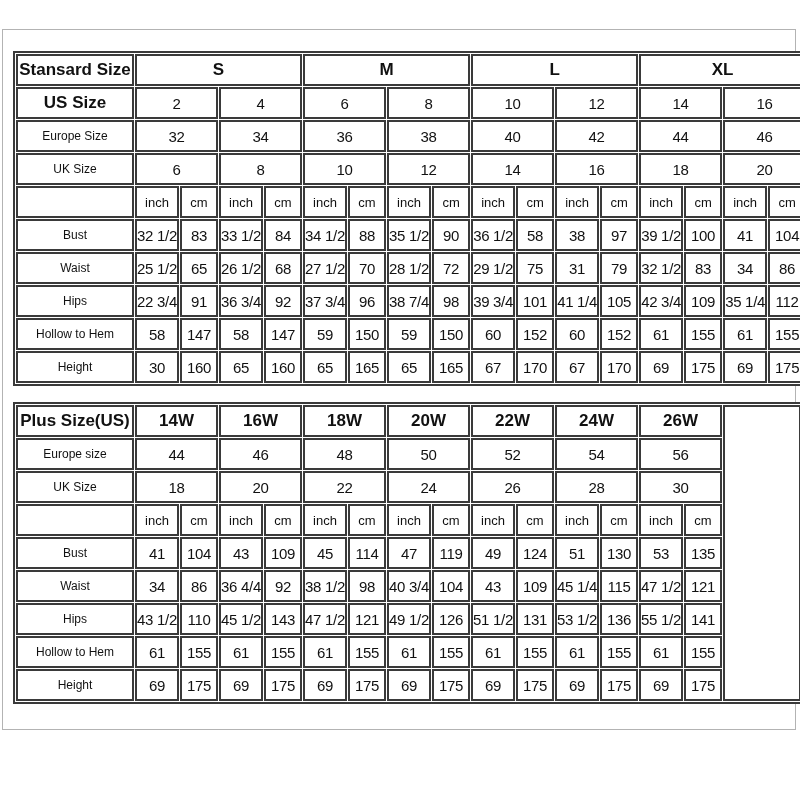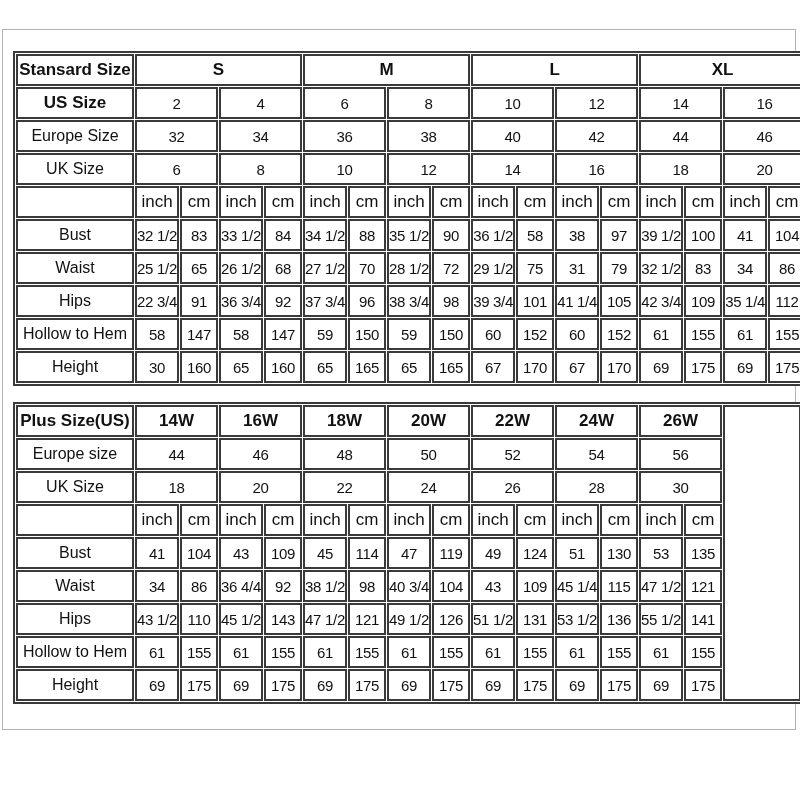--- a/index.html
+++ b/index.html
@@ -29,24 +29,24 @@
     border: 2px solid #3a3a3a;
     background: #fff;
     text-align: center;
     vertical-align: middle;
     height: 28px;
     padding: 0;
     font-size: 15px;
     white-space: nowrap;
     overflow: hidden;
   }
-  td.lbl { font-size: 16px; }
+  td.lbl { font-size: 12px; }
   td.b { font-weight: bold; font-size: 17px; }
   td.grp { font-weight: bold; font-size: 17px; }
-  td.unit { font-size: 17px; }
+  td.unit { font-size: 13px; }
   td.val { font-size: 15px; letter-spacing: -0.3px; }
   td.empty-cell { background: #fff; }
 </style>
 </head>
 <body>
 
 <div class="sheet">
   <div class="frame"></div>
   <table class="size" id="standard-table">
       <colgroup>
@@ -167,21 +167,21 @@
           <td class="val">86</td>
         </tr>
         <tr>
           <td class="lbl">Hips</td>
           <td class="val">22 3/4</td>
           <td class="val">91</td>
           <td class="val">36 3/4</td>
           <td class="val">92</td>
           <td class="val">37 3/4</td>
           <td class="val">96</td>
-          <td class="val">38 3/4</td>
+          <td class="val">38 7/4</td>
           <td class="val">98</td>
           <td class="val">39 3/4</td>
           <td class="val">101</td>
           <td class="val">41 1/4</td>
           <td class="val">105</td>
           <td class="val">42 3/4</td>
           <td class="val">109</td>
           <td class="val">35 1/4</td>
           <td class="val">112</td>
         </tr>

